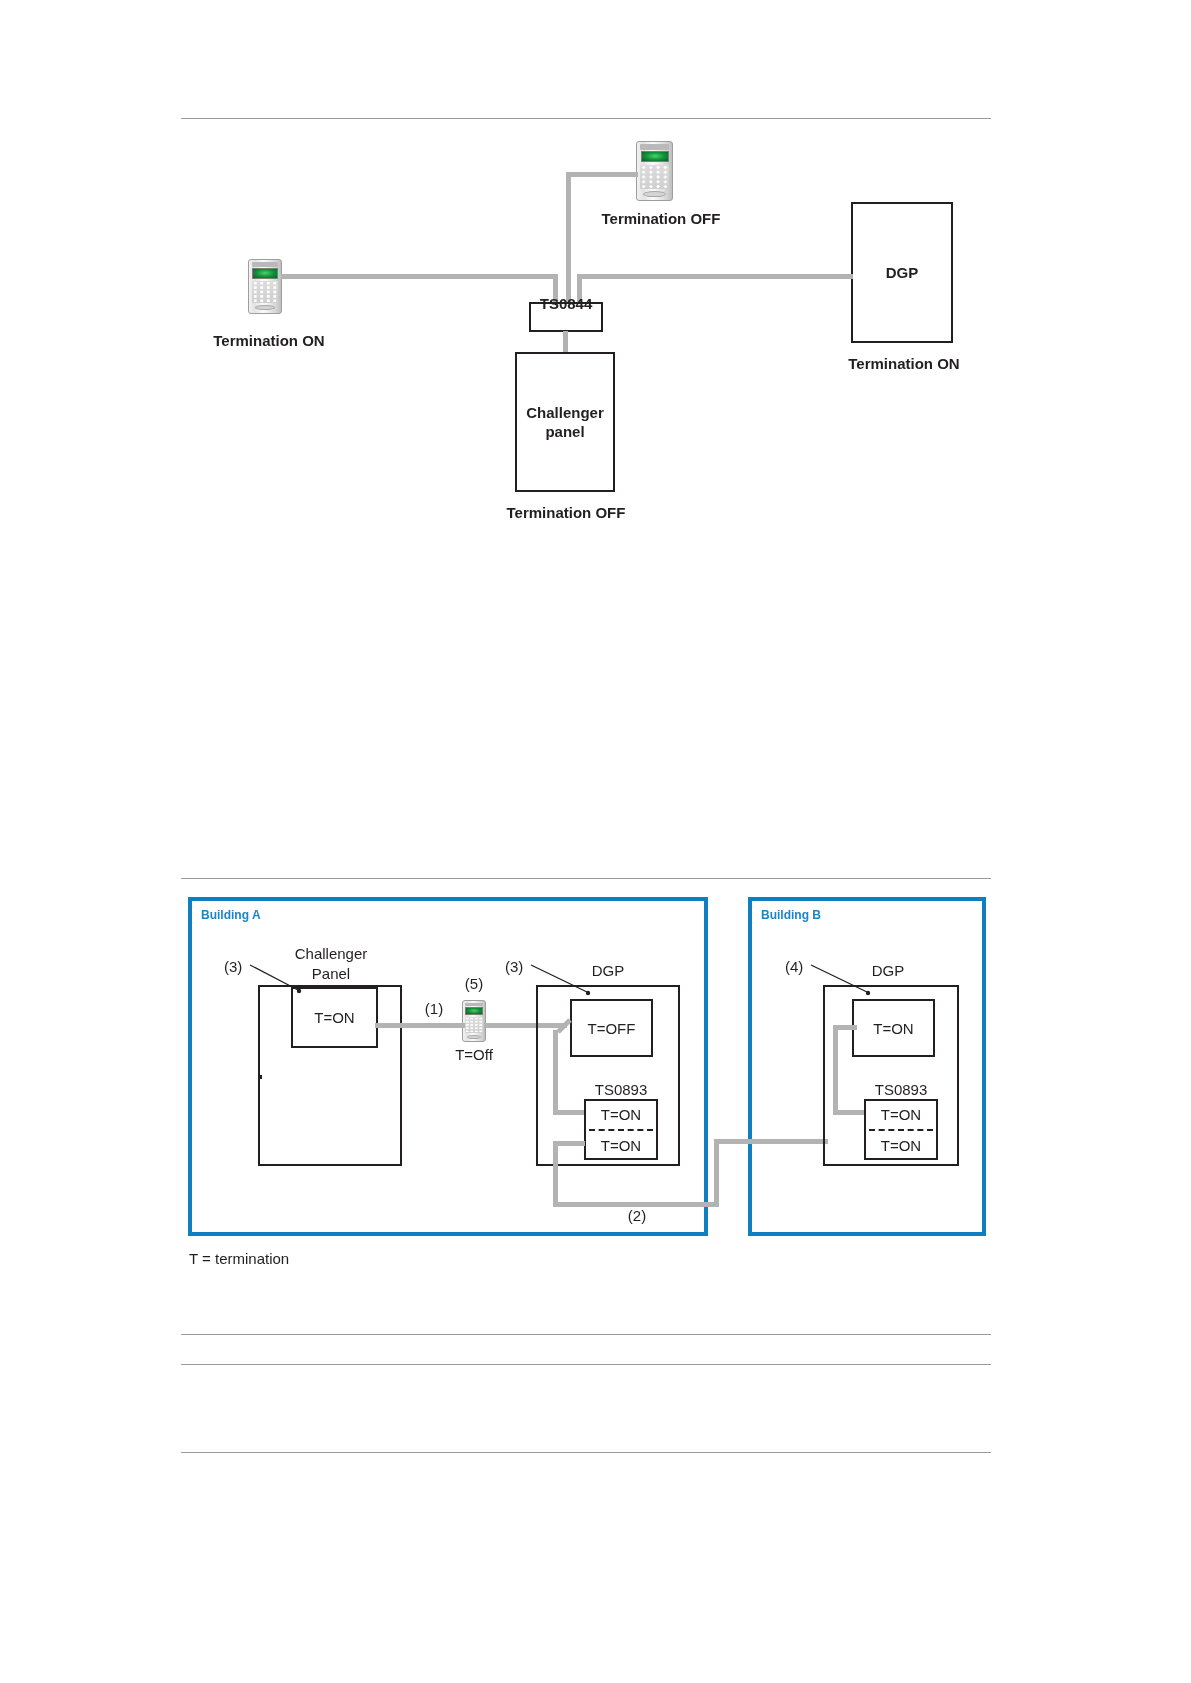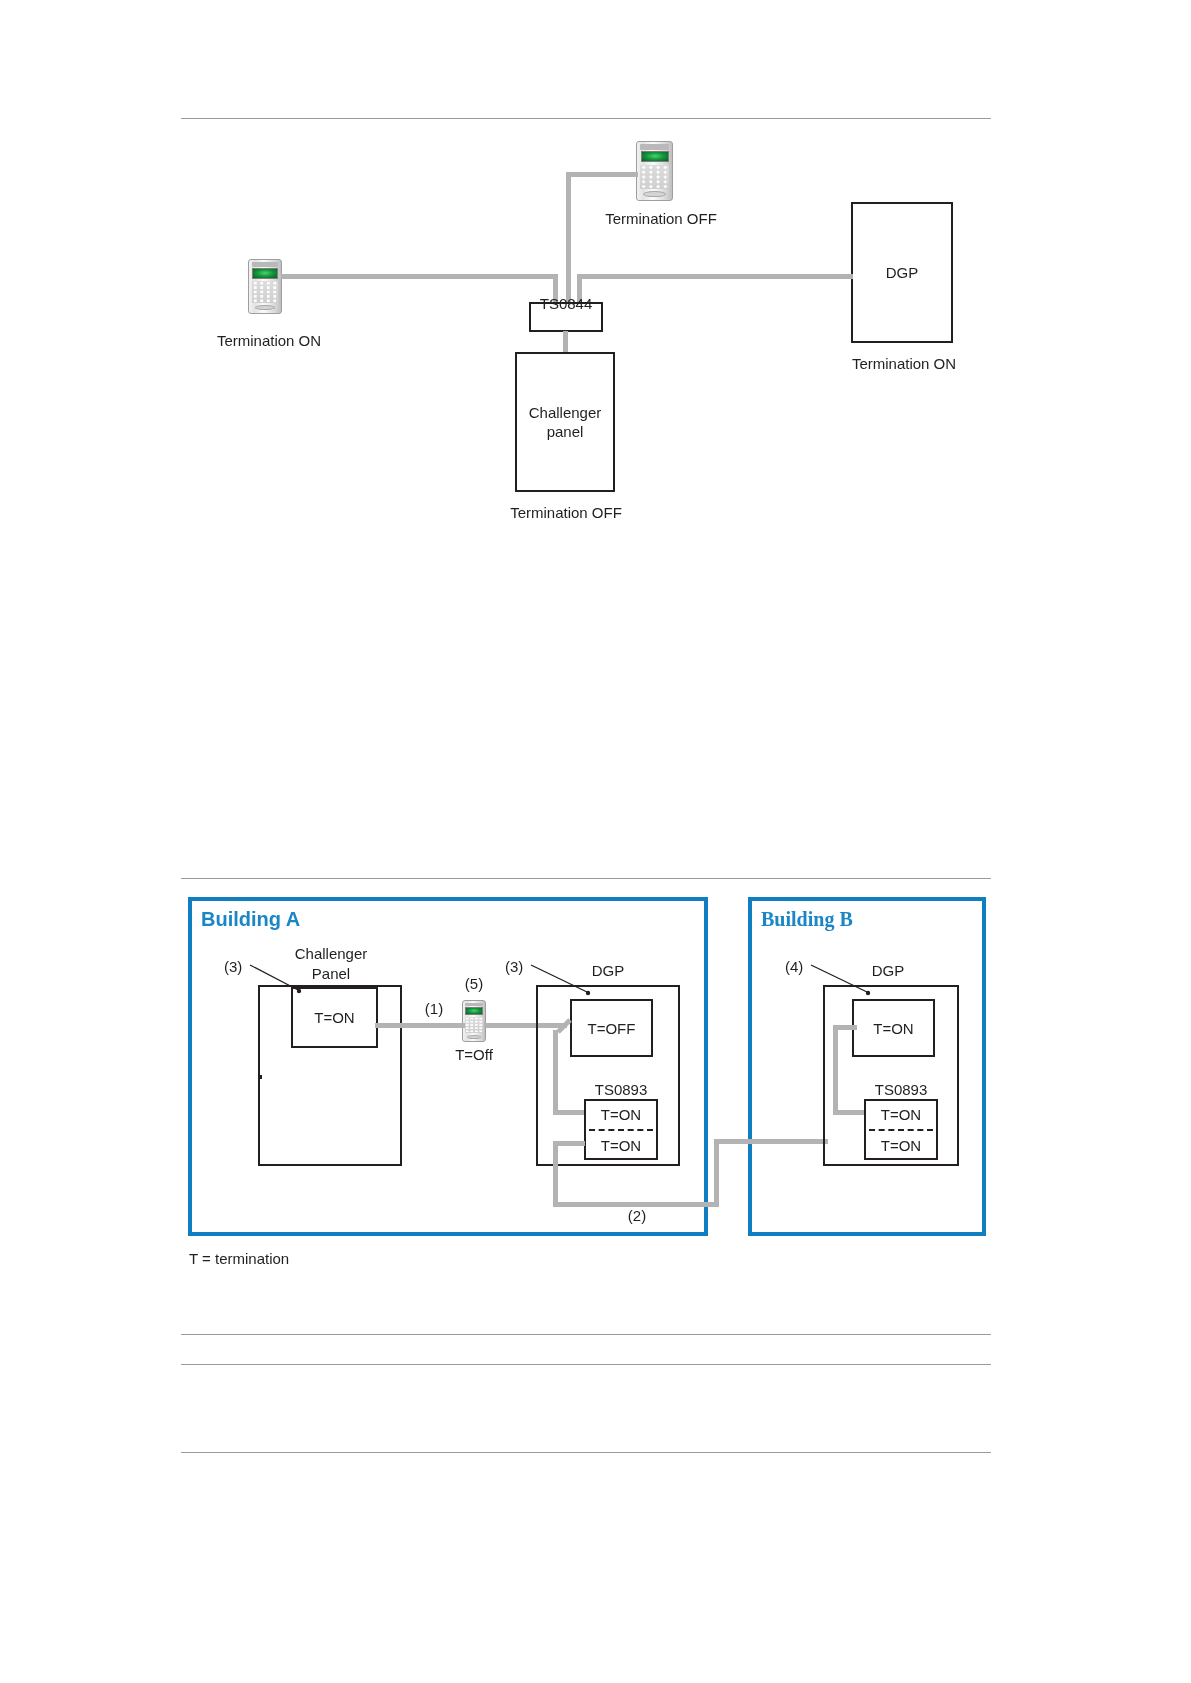--- a/index.html
+++ b/index.html
@@ -111,21 +111,21 @@
   
   .building {
     position: absolute;
     border: 4px solid #0f7fc1;
     box-sizing: border-box;
     background: #ffffff;
   }
   .building-title {
     position: absolute;
     color: #1a86c6;
-    font-size: 20px;
+    font-size: 12px;
     font-weight: bold;
     white-space: nowrap;
   }
 
   
   .leader {
     position: absolute;
     overflow: visible;
   }
   .leader svg { display: block; overflow: visible; }
@@ -149,21 +149,21 @@
 <body>
 
 <div class="page">
 
   <div class="rule top"></div>
   <div class="rule mid"></div>
   <div class="rule foot1"></div>
   <div class="rule foot2"></div>
   <div class="rule foot3"></div>
 
-  <div class="dg" style="left:0;top:0;width:1191px;height:560px;">
+  <div class="dg" style="left:0;top:0;width:1191px;height:560px;font-weight:bold;">
 
     <div class="keypad" style="left:636px;top:141px;width:37px;height:60px;">
       <div class="kp-top"></div>
       <div class="kp-lcd"></div>
       <div class="kp-keys"></div>
       <div class="kp-btm"></div>
     </div>
     <div class="lbl c" style="left:661px;top:210px;">Termination OFF</div>
 
     <div class="wire h" style="left:566px;top:172px;width:72px;"></div>
@@ -199,21 +199,21 @@
     </div>
     <div class="lbl c" style="left:566px;top:504px;">Termination OFF</div>
   </div>
 
   <div class="dg" style="left:0;top:0;width:1191px;height:1683px;">
 
     <div class="building" style="left:188px;top:897px;width:520px;height:339px;"></div>
     <div class="building-title" style="left:201px;top:908px;">Building A</div>
 
     <div class="building" style="left:748px;top:897px;width:238px;height:339px;"></div>
-    <div class="building-title" style="left:761px;top:908px;font-family:Liberation Serif, serif;">Building B</div>
+    <div class="building-title" style="left:761px;top:908px;">Building B</div>
 
     <div class="lbl c" style="left:331px;top:944px;line-height:20px;text-align:center;">
       <div>Challenger</div>
       <div>Panel</div>
     </div>
 
     <div class="boxline" style="left:258px;top:1075px;height:0;width:0;"></div>
     <div class="boxline" style="left:258px;top:985px;width:144px;height:181px;"></div>
 
     <div class="boxline" style="left:291px;top:987px;width:87px;height:61px;background:#ffffff;"></div>

